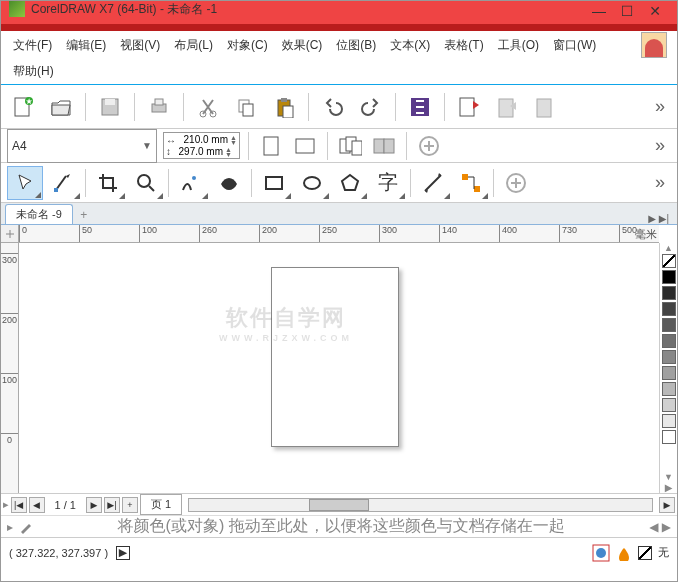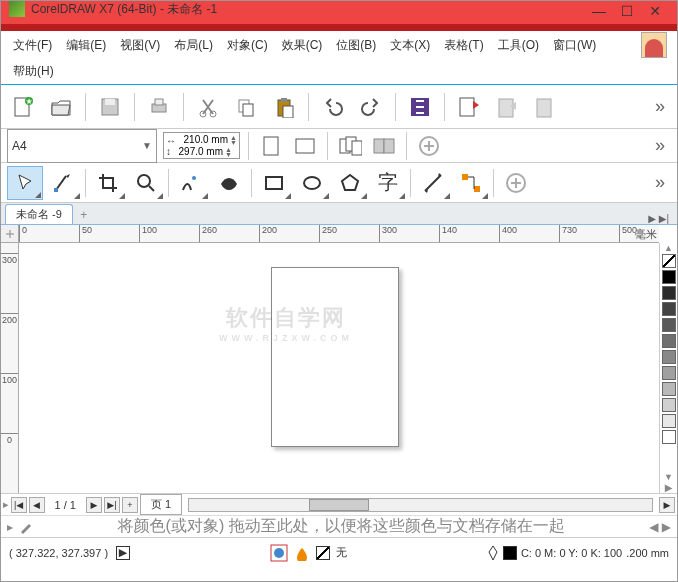--- a/index.html
+++ b/index.html
@@ -421,23 +421,13 @@
         </svg>
       </span>
     <span>
         <svg width="16" height="16">
           <path d="M3 13c0-5 5-10 5-10s5 5 5 10a5 5 0 0 1-10 0z" fill="#e80"></path>
         </svg>
       </span>
     <span class="nonebox"></span>
     <span>无</span>
   </div>
-  <div class="right">
-    <span>
-        <svg width="12" height="16">
-          <path d="M6 1l4 6-4 8-4-8z" fill="none" stroke="#333"></path>
-        </svg>
-      </span>
-    <span class="fillsw"></span>
-    <span>C: 0 M: 0 Y: 0 K: 100</span>
-    <span>.200 mm</span>
-  </div>
 </div>
 
 </body></html>

